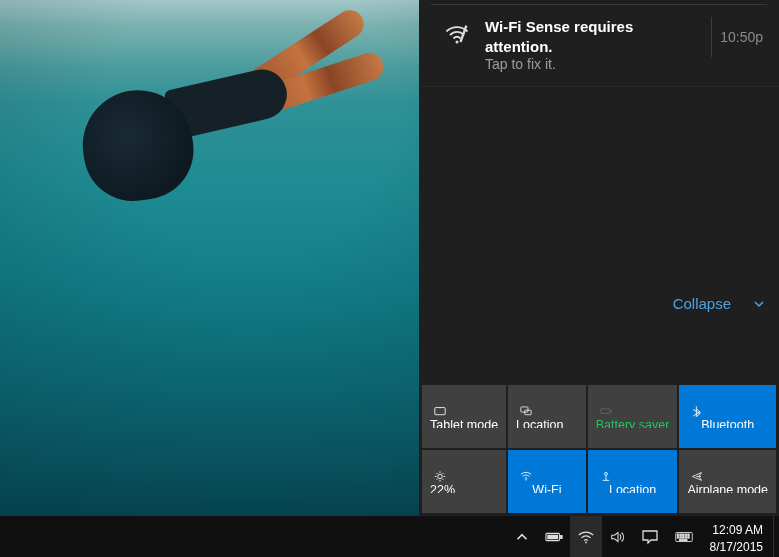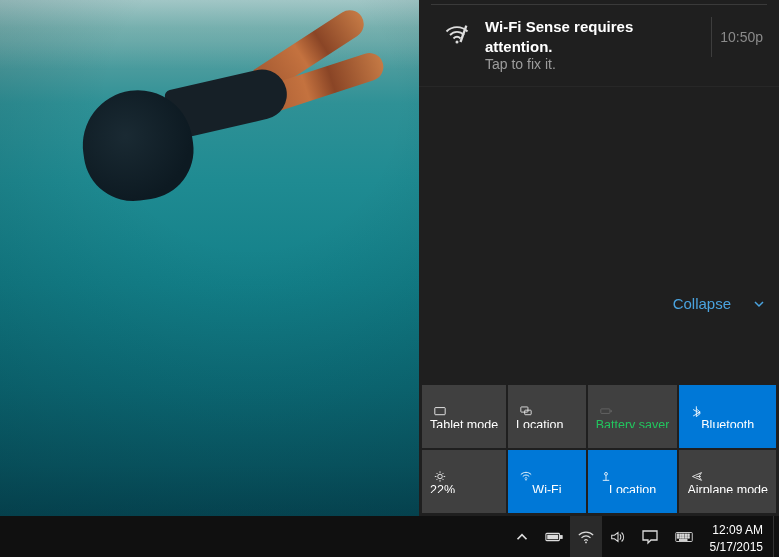--- a/index.html
+++ b/index.html
@@ -238,21 +238,21 @@
           <rect x="6.5" y="6.5" width="2" height="2" fill="currentColor"></rect>
         <rect x="10" y="6.5" width="2" height="2" fill="currentColor"></rect>
           <rect x="13.5" y="6.5" width="2" height="2" fill="currentColor"></rect>
         <rect x="17" y="6.5" width="2" height="2" fill="currentColor"></rect>
         <rect x="6" y="10" width="10" height="1.8" fill="currentColor"></rect>
       </svg>
     </div>
   </div>
   <div class="clock">
     <div>12:09 AM</div>
-    <div>5/17/2015</div>
+    <div>8/17/2015</div>
   </div>
   <div class="show-desktop"></div>
 </div>
 
 <svg width="0" height="0" style="position:absolute">
   <defs>
     <g id="tablet-icon">
         <rect x="2" y="4" width="16" height="11" rx="1" fill="none" stroke="currentColor" stroke-width="1.3"></rect>
       </g>
     <g id="connect-icon">

